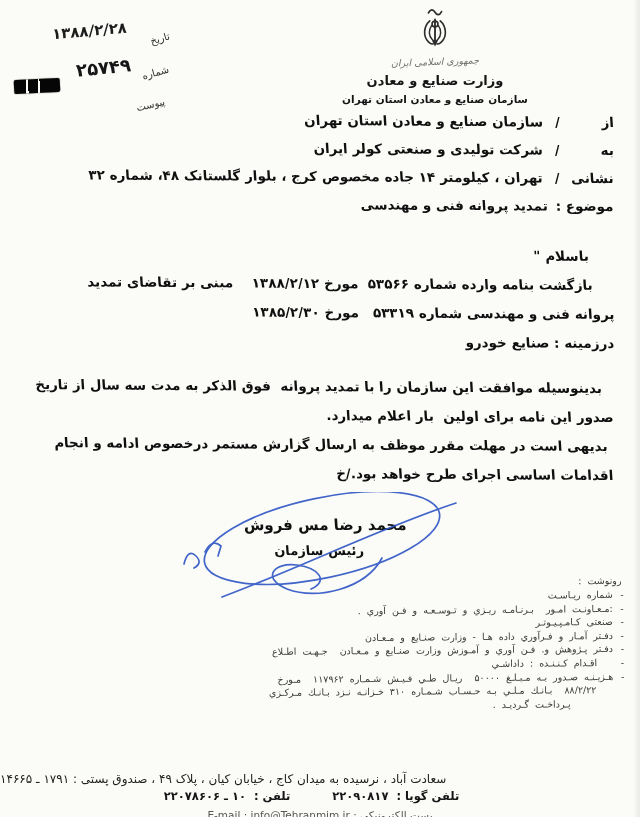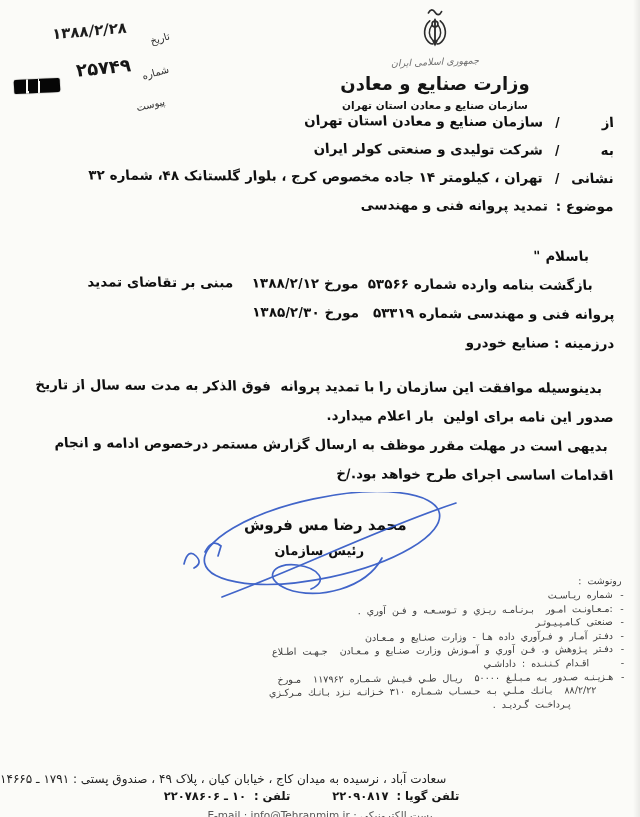--- a/index.html
+++ b/index.html
@@ -19,21 +19,21 @@
   .lbl-num{left:142px;top:67px;transform:rotate(-15deg);}
   .lbl-att{left:136px;top:99px;transform:rotate(-13deg);}
   .inkstamp{position:absolute;left:14px;top:79px;width:46px;height:14px;transform:rotate(-3deg);
         background:linear-gradient(90deg,#060606 0 26%,rgba(0,0,0,0) 26% 31%,#060606 31% 52%,rgba(0,0,0,0) 52% 56%,#060606 56% 100%);
         border-radius:2px;box-shadow:0 0 1px #000;}
 
   
   .letterhead{position:absolute;left:330px;top:5px;width:210px;text-align:center;color:#151515;}
   .emblem{display:block;margin:0 auto;}
   .republic{font-size:9.5px;color:#6f6f6f;font-style:italic;margin-top:1px;transform:rotate(-2deg);}
-  .ministry{font-size:18px;font-weight:700;margin-top:6px;}
+  .ministry{font-size:13px;font-weight:700;margin-top:6px;}
   .org{font-size:10.5px;font-weight:700;margin-top:5px;}
 
   
   .meta{position:absolute;right:26px;left:26px;top:112px;direction:rtl;color:#101010;transform:rotate(.4deg);}
   .meta-row{display:flex;align-items:baseline;font-weight:700;font-size:13.5px;height:28px;transform:skewX(4deg);}
   .meta-label{min-width:50px;}
   .meta-sep{margin-inline-start:4px;margin-inline-end:12px;}
   .meta-label-subject{margin-inline-end:8px;min-width:0;}
 
   
@@ -52,21 +52,21 @@
   .sig-title{font-size:13px;font-weight:700;margin-top:9px;transform:skewX(4deg) translateX(-6px);}
   .sig-ink{position:absolute;left:160px;top:492px;width:302px;height:130px;pointer-events:none;}
 
   
   .cc{position:absolute;right:16px;top:576px;width:490px;direction:rtl;font-size:9.5px;color:#3a3a3a;
         transform:rotate(-.5deg);word-spacing:3px;}
   .cc-heading{margin-right:2px;line-height:14px;}
   .cc-row{display:flex;line-height:13.6px;}
   .cc-dash{width:11px;flex:none;}
   .cc-txt{white-space:pre-wrap;}
-  .cc-ind .cc-txt{margin-right:24px;}
+  .cc-ind .cc-txt{margin-right:16px;}
   .cc-cont{line-height:13.6px;white-space:pre-wrap;}
   .cc-cont1{margin-right:28px;}
   .cc-cont2{margin-right:54px;}
 
   
   .footer-address{position:absolute;left:0;right:0;top:772px;text-align:left;direction:rtl;
         font-size:12px;color:#222;}
   .footer-phones{position:absolute;left:0;right:17px;top:789px;text-align:center;direction:rtl;
         font-size:11.5px;font-weight:700;color:#151515;}
   .phone-label{margin-inline-start:4px;}

